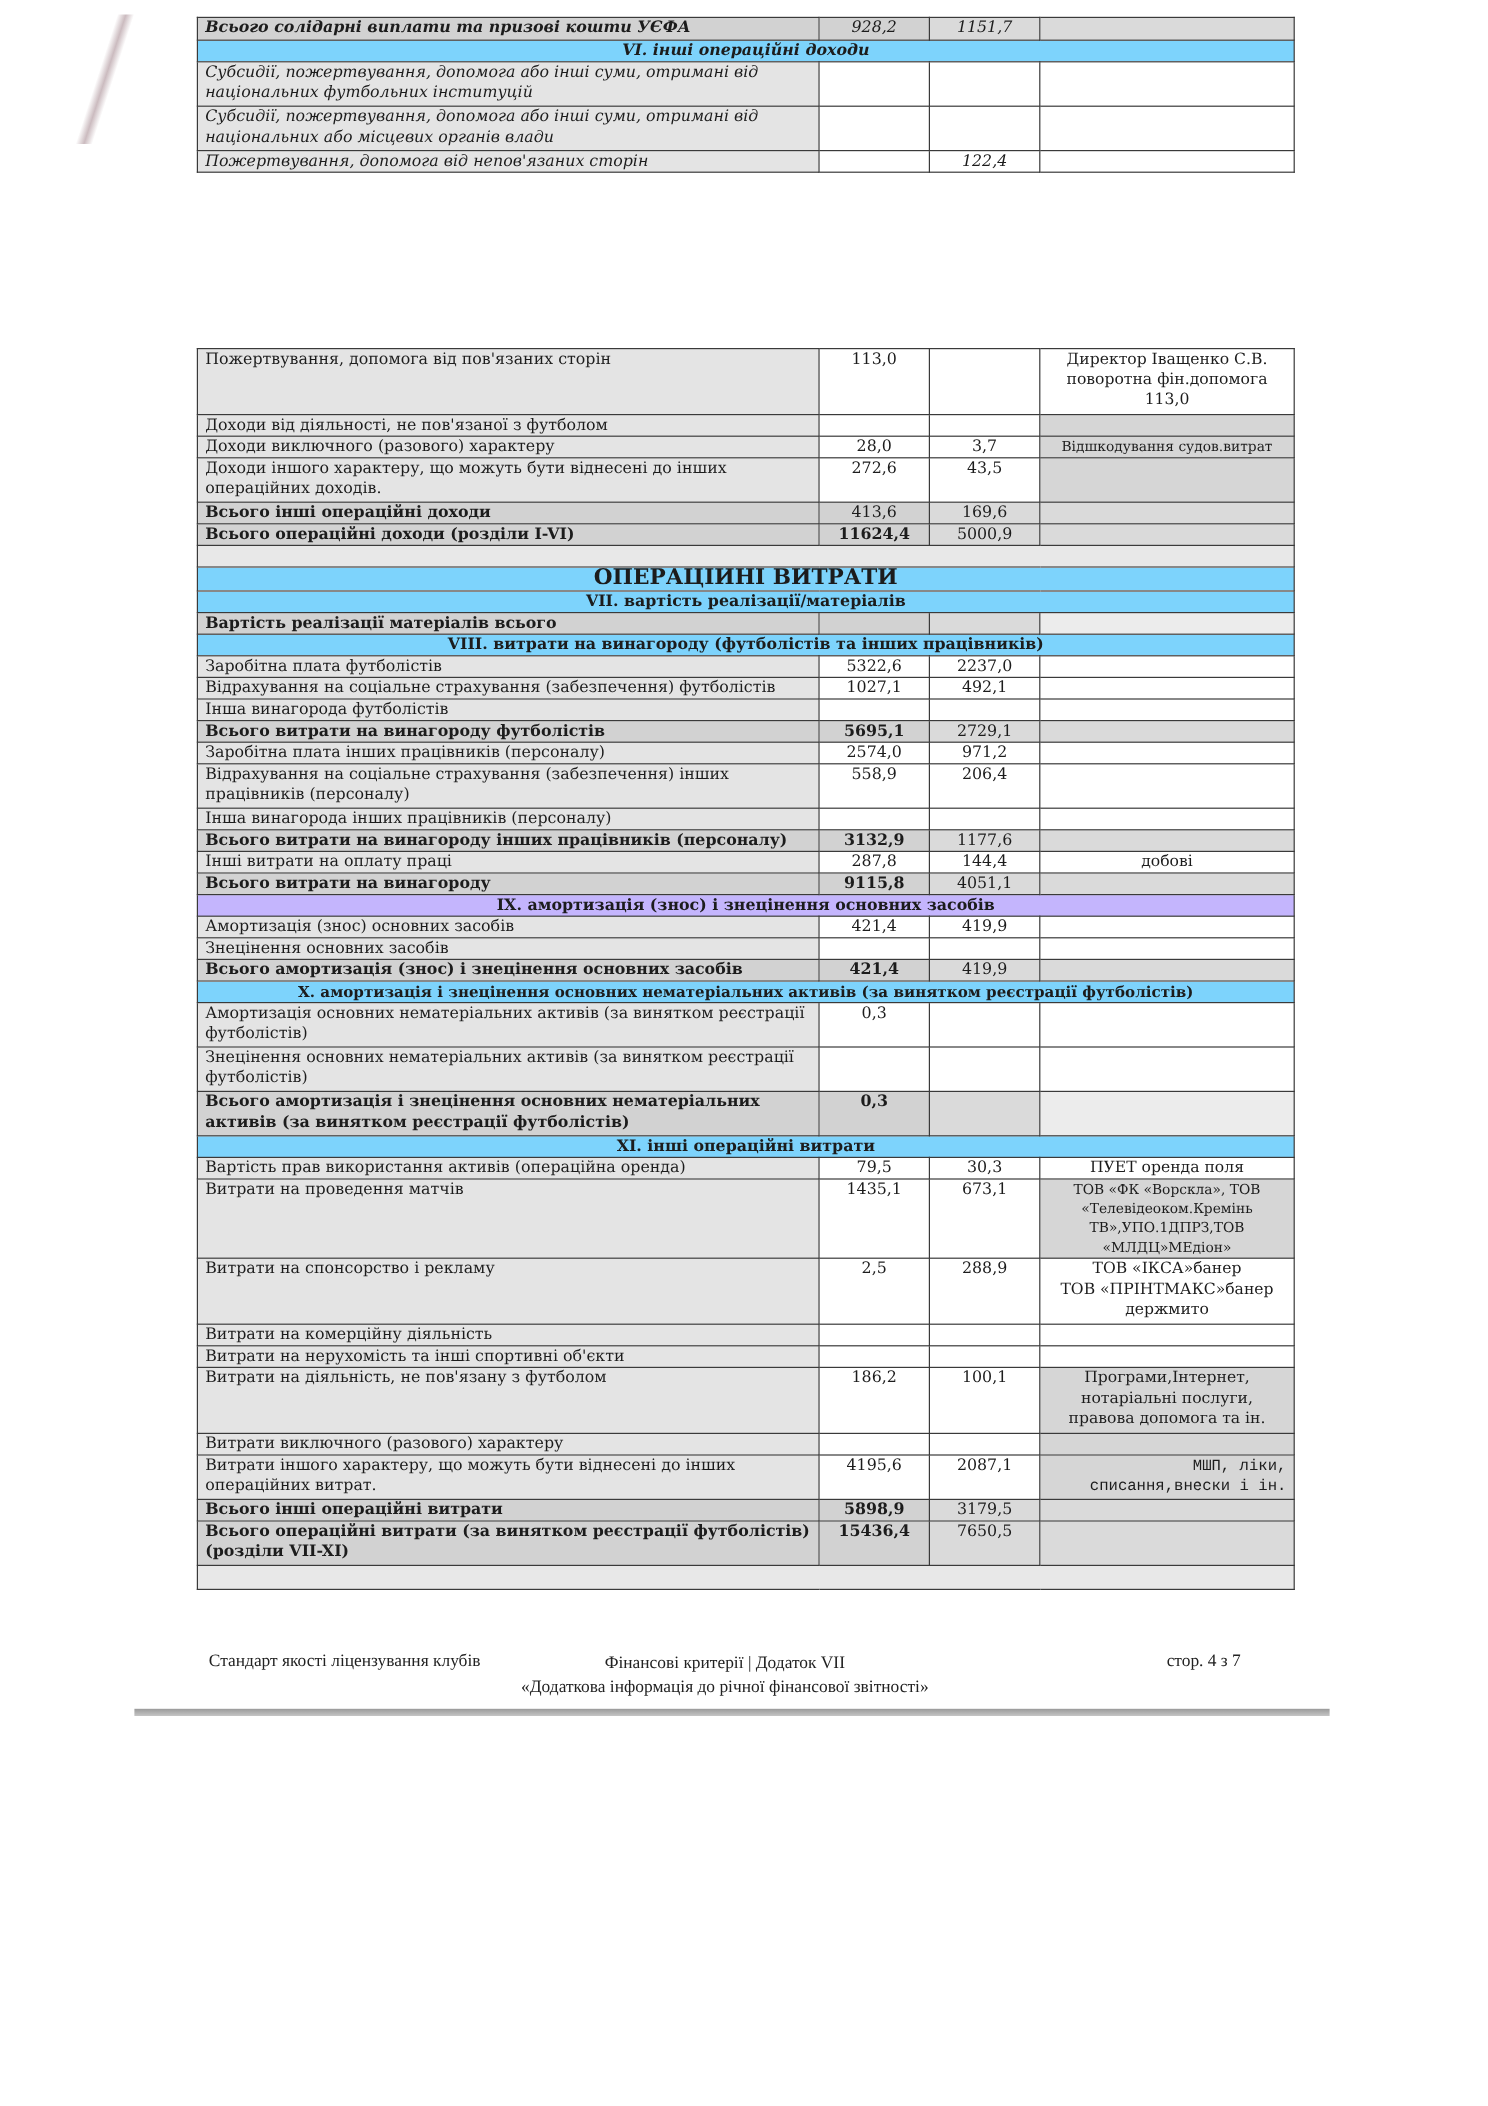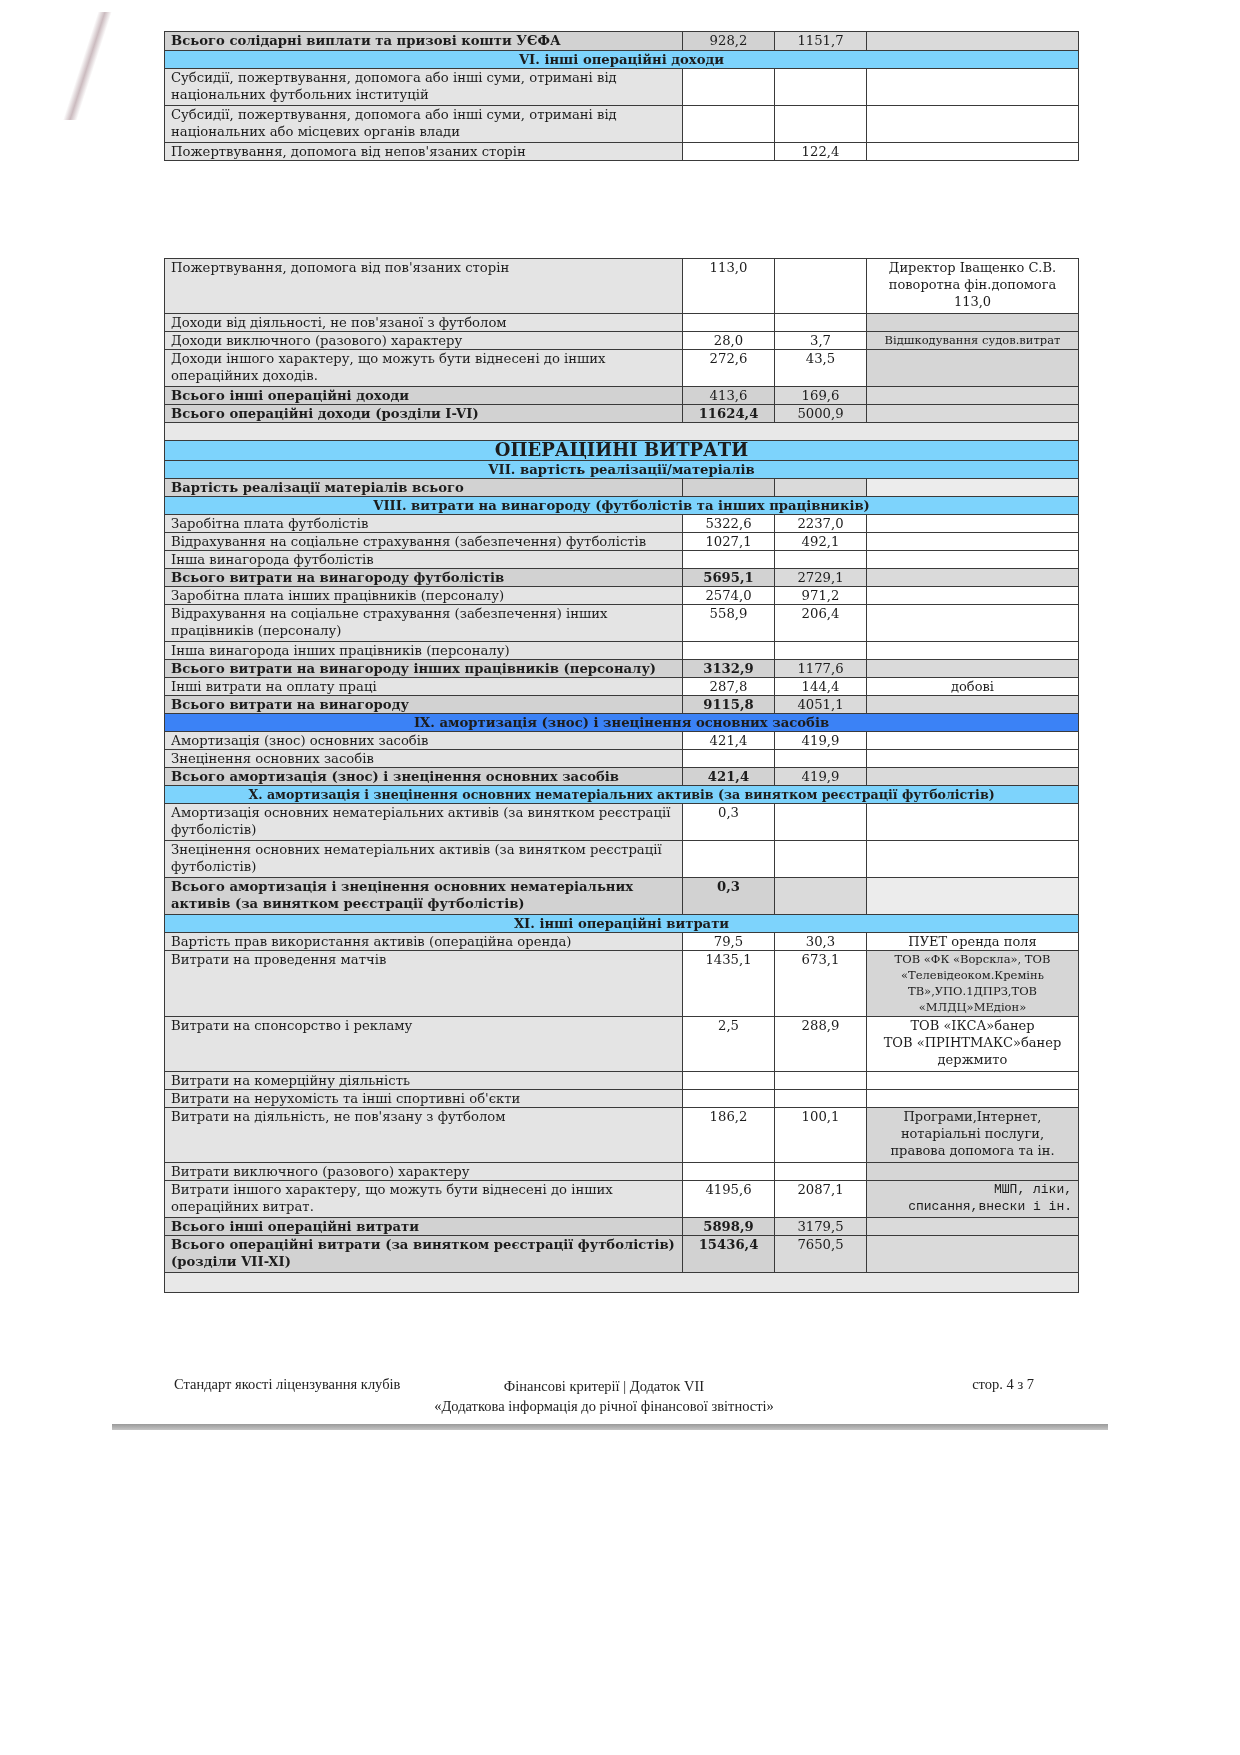--- a/index.html
+++ b/index.html
@@ -28,22 +28,22 @@
   td.note { text-align: center; font-size: 13px; }
   td.note.small { font-size: 11.5px; line-height: 16px; }
   td.note.left { text-align: right; font-family: Liberation Mono, monospace; }
   tr.bold td.lbl, tr.bold td.num.b { font-weight: bold; }
   tr.total td { background: #d2d2d2; }
   tr.total td.v2, tr.total td.note { background: #dadada; }
   tr.section td { background: #7dd3fc; text-align: center; font-weight: bold; }
   tr.spacer td { background: #e8e8e8; }
   td.shade { background: #d6d6d6; }
   td.white { background: #ffffff; }
-  #table-top { top: 31px; }
-  #table-bottom { top: 258px; }
+  #table-top { top: 14px; font-style: italic; }
+  #table-bottom { top: 290px; }
   .footer {
     position: absolute; top: 1376px; left: 174px; width: 860px;
     font-family: "Liberation Serif", serif; font-size: 14.5px; color: #222;
   }
   .footer .left { position: absolute; left: 0; top: 0; }
   .footer .center { position: absolute; left: 0; right: 0; top: 0; text-align: center; line-height: 20px; }
   .footer .right { position: absolute; right: 0; top: 0; }
   .footer-bar {
     position: absolute; top: 1424px; left: 112px; width: 996px; height: 6px;
     background: linear-gradient(180deg, #9a9a9a, #c5c5c5);
@@ -213,21 +213,21 @@
     <td class="num white">144,4</td>
     <td class="note white">добові</td>
   </tr>
   <tr class="total bold" style="height:18px">
     <td class="lbl">Всього витрати на винагороду</td>
     <td class="num b">9115,8</td>
     <td class="num v2" style="font-weight:normal">4051,1</td>
     <td class="note"></td>
   </tr>
   <tr class="section" style="height:18px">
-    <td colspan="4" style="background:#3b82f6">IX. амортизація (знос) і знецінення основних засобів</td>
+    <td colspan="4" style="background:#c4b5fd">IX. амортизація (знос) і знецінення основних засобів</td>
   </tr>
   <tr style="height:18px">
     <td class="lbl">Амортизація (знос) основних засобів</td>
     <td class="num white">421,4</td>
     <td class="num white">419,9</td>
     <td class="note white"></td>
   </tr>
   <tr style="height:18px">
     <td class="lbl">Знецінення основних засобів</td>
     <td class="num white"></td>

